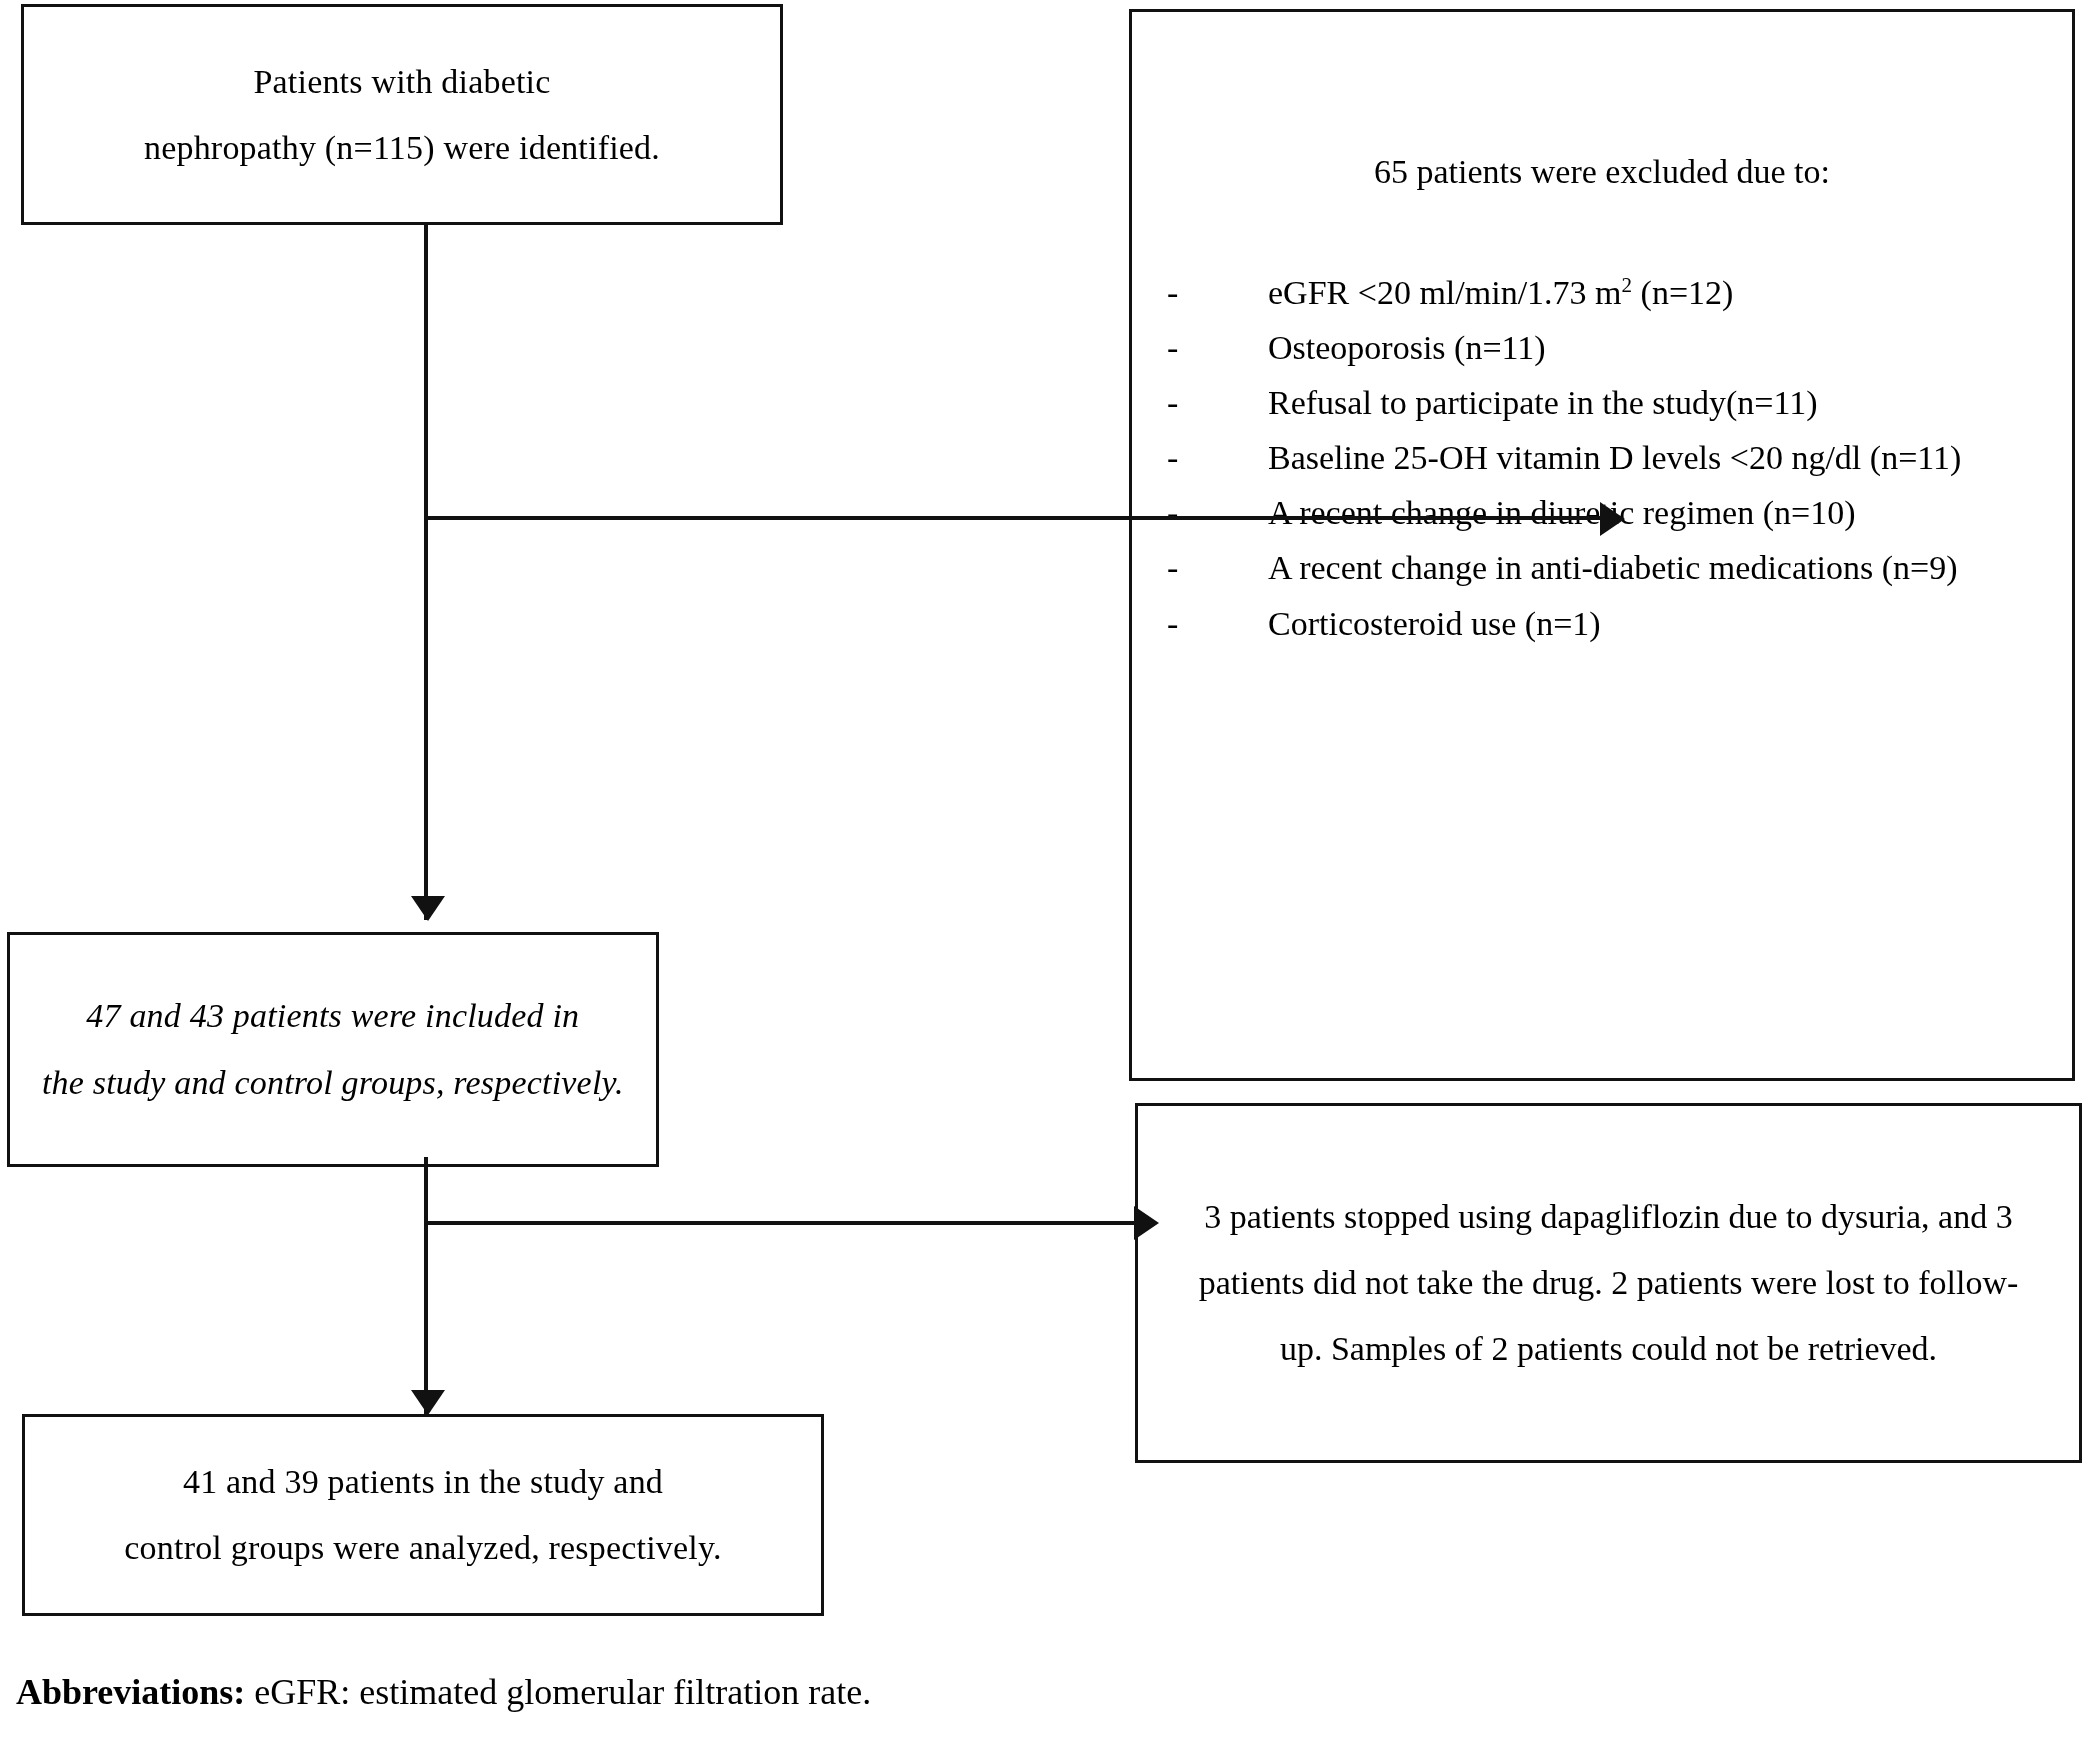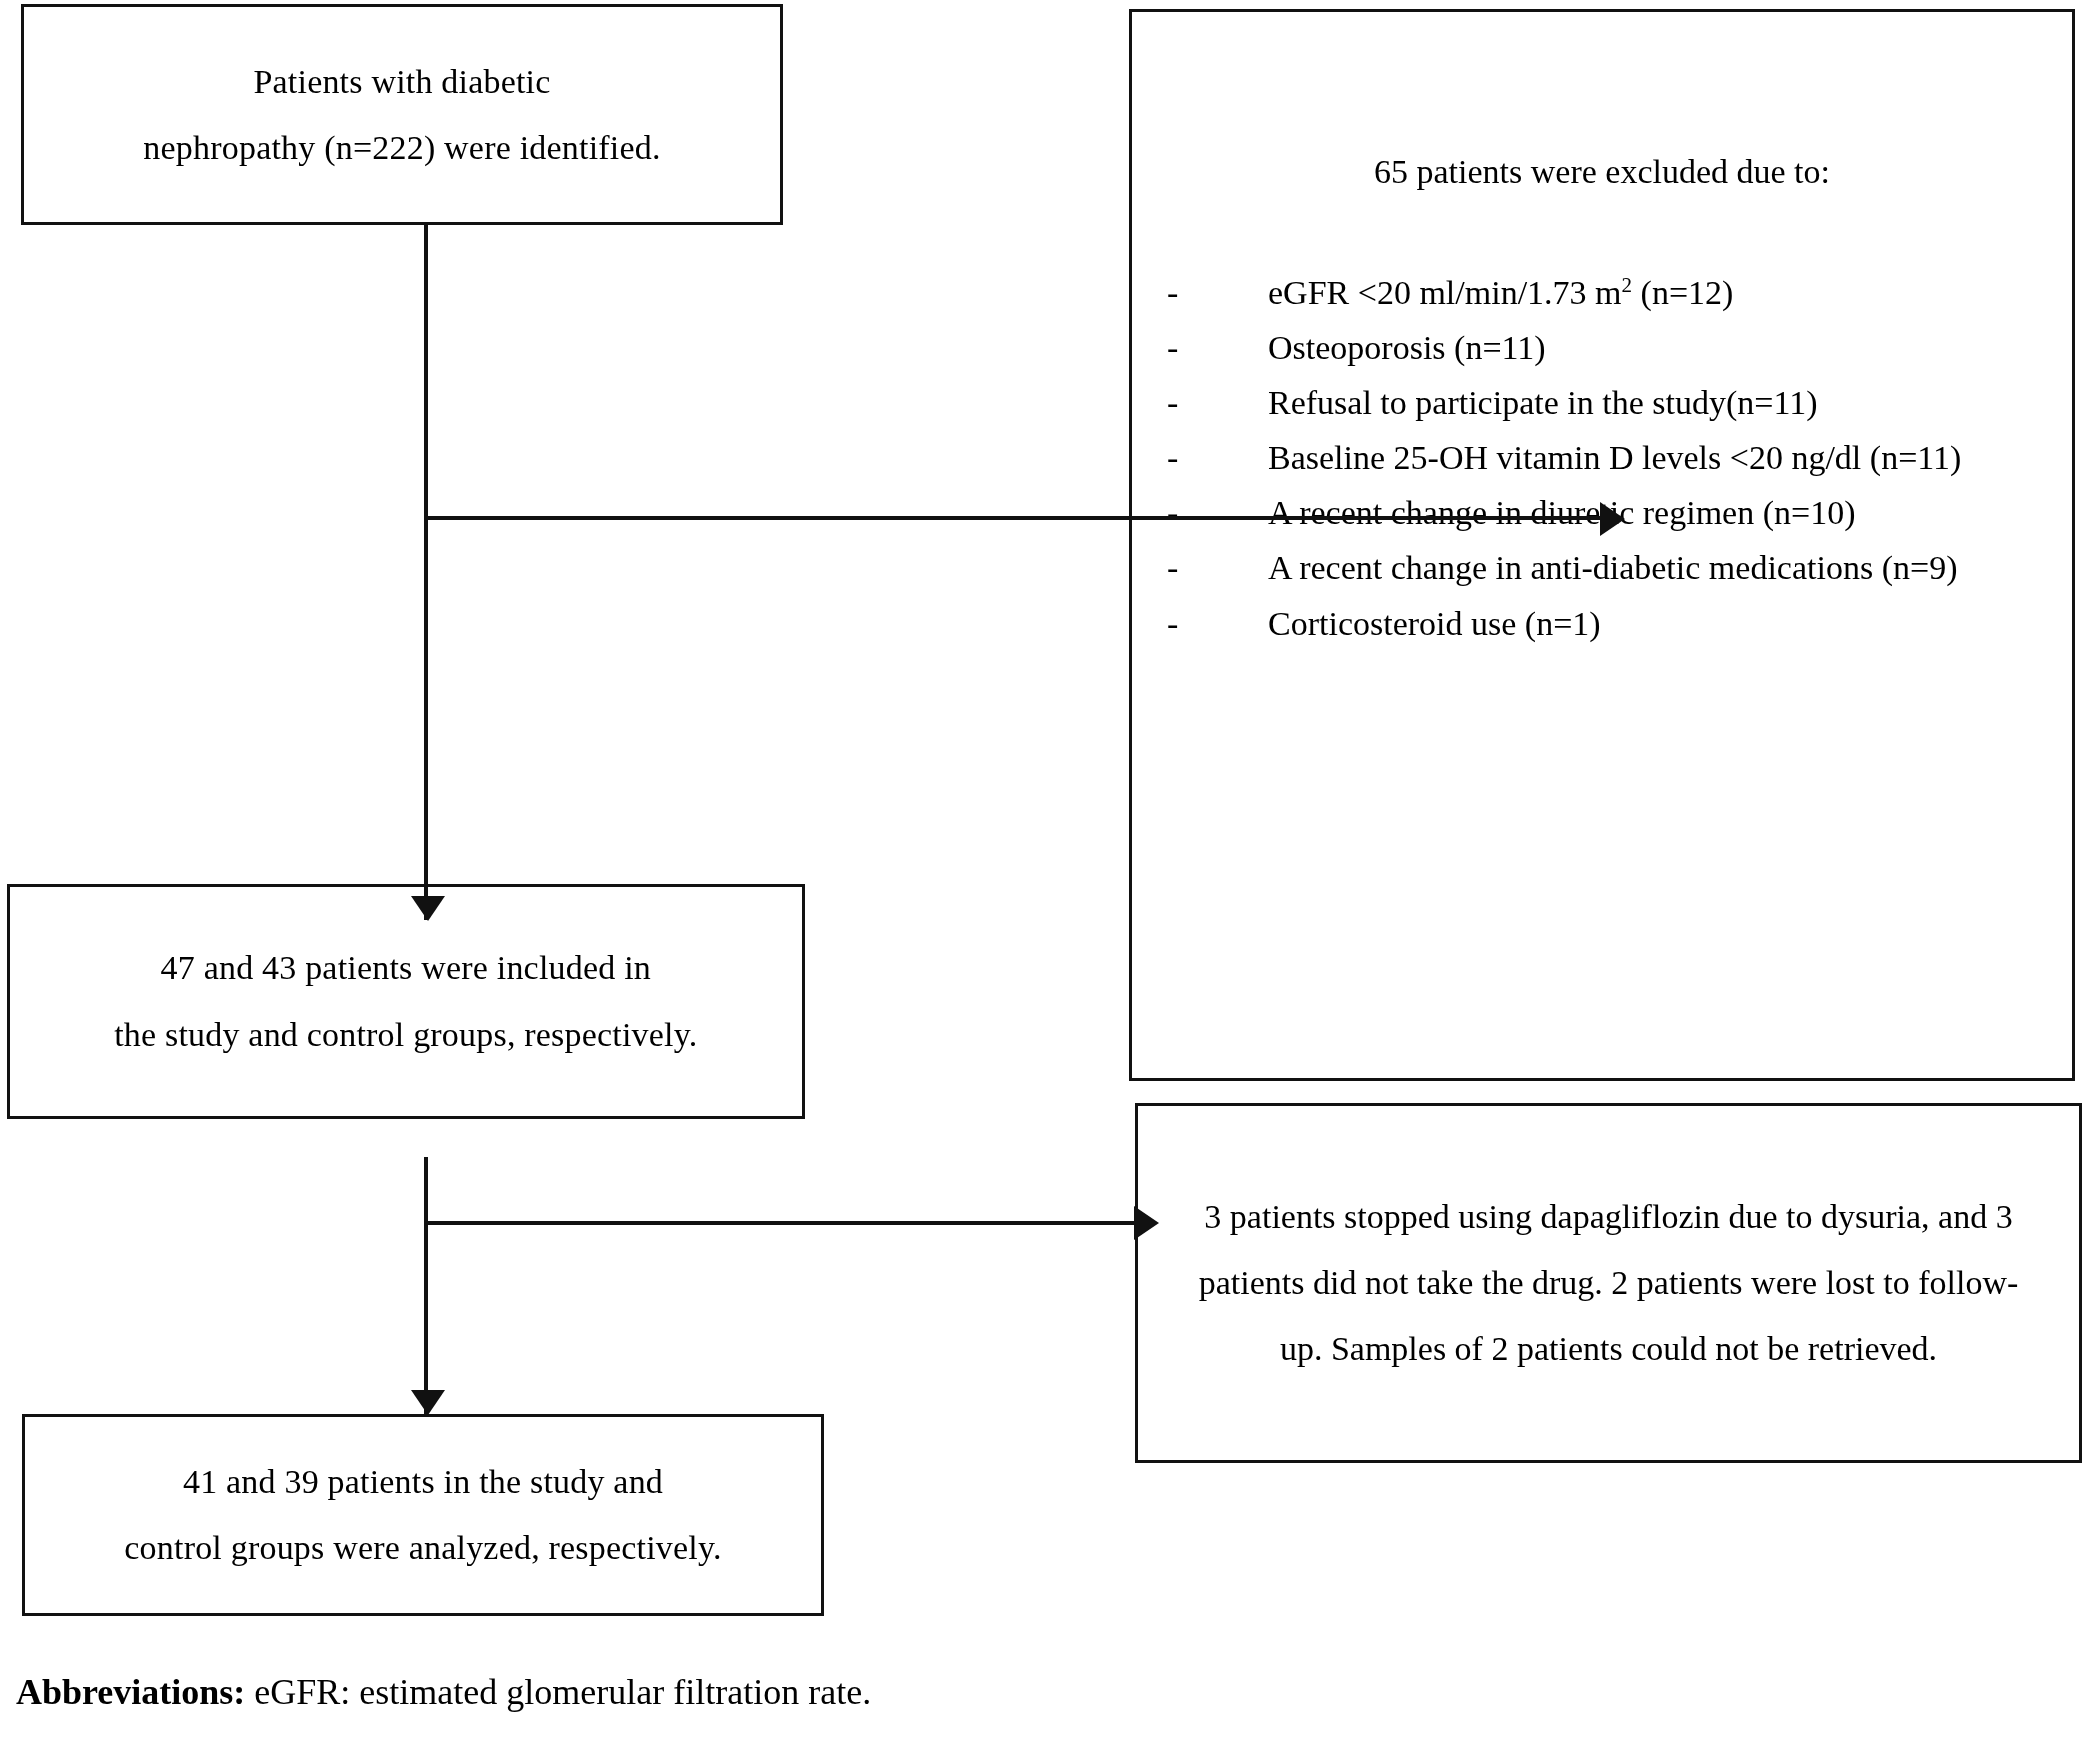--- a/index.html
+++ b/index.html
@@ -129,21 +129,21 @@
     font-weight: bold;
   }
 </style>
 </head>
 <body>
 
 <div id="canvas">
 
   <div class="flow-box" id="box-identified" style="left:21px; top:4.3px; width:762px; height:221px;">
     <div class="box-line">Patients with diabetic</div>
-    <div class="box-line">nephropathy (n=222) were identified.</div>
+    <div class="box-line">nephropathy (n=115) were identified.</div>
   </div>
 
   <div class="flow-box" id="exclusion-box" style="left:1129px; top:8.5px; width:946px; height:1072px;">
     <div id="exclusion-heading">65 patients were excluded due to:</div>
     <ul id="exclusion-list">
       <li>
         <span class="dash">-</span>
         <span class="li-text"><span>eGFR &lt;20 ml/min/1.73 m</span><sup>2</sup><span> (n=12)</span></span>
       </li>
       <li>
@@ -166,21 +166,21 @@
         <span class="dash">-</span>
         <span class="li-text">A recent change in anti-diabetic medications (n=9)</span>
       </li>
       <li>
         <span class="dash">-</span>
         <span class="li-text">Corticosteroid use (n=1)</span>
       </li>
     </ul>
   </div>
 
-  <div class="flow-box" id="box-included" style="left:6.8px; top:884px; width:798px; height:235px;">
+  <div class="flow-box" id="box-included" style="left:6.8px; top:932px; width:652px; height:235px;font-style:italic;">
     <div class="box-line">47 and 43 patients were included in</div>
     <div class="box-line">the study and control groups, respectively.</div>
   </div>
 
   <div class="flow-box" id="box-dropout" style="left:1135px; top:1103px; width:947px; height:360px;">
     <div class="box-para">3 patients stopped using dapagliflozin due to dysuria, and 3 patients did not take the drug. 2 patients were lost to follow-up. Samples of 2 patients could not be retrieved.</div>
   </div>
 
   <div class="flow-box" id="box-analyzed" style="left:22px; top:1414px; width:802px; height:202px;">
     <div class="box-line">41 and 39 patients in the study and</div>

